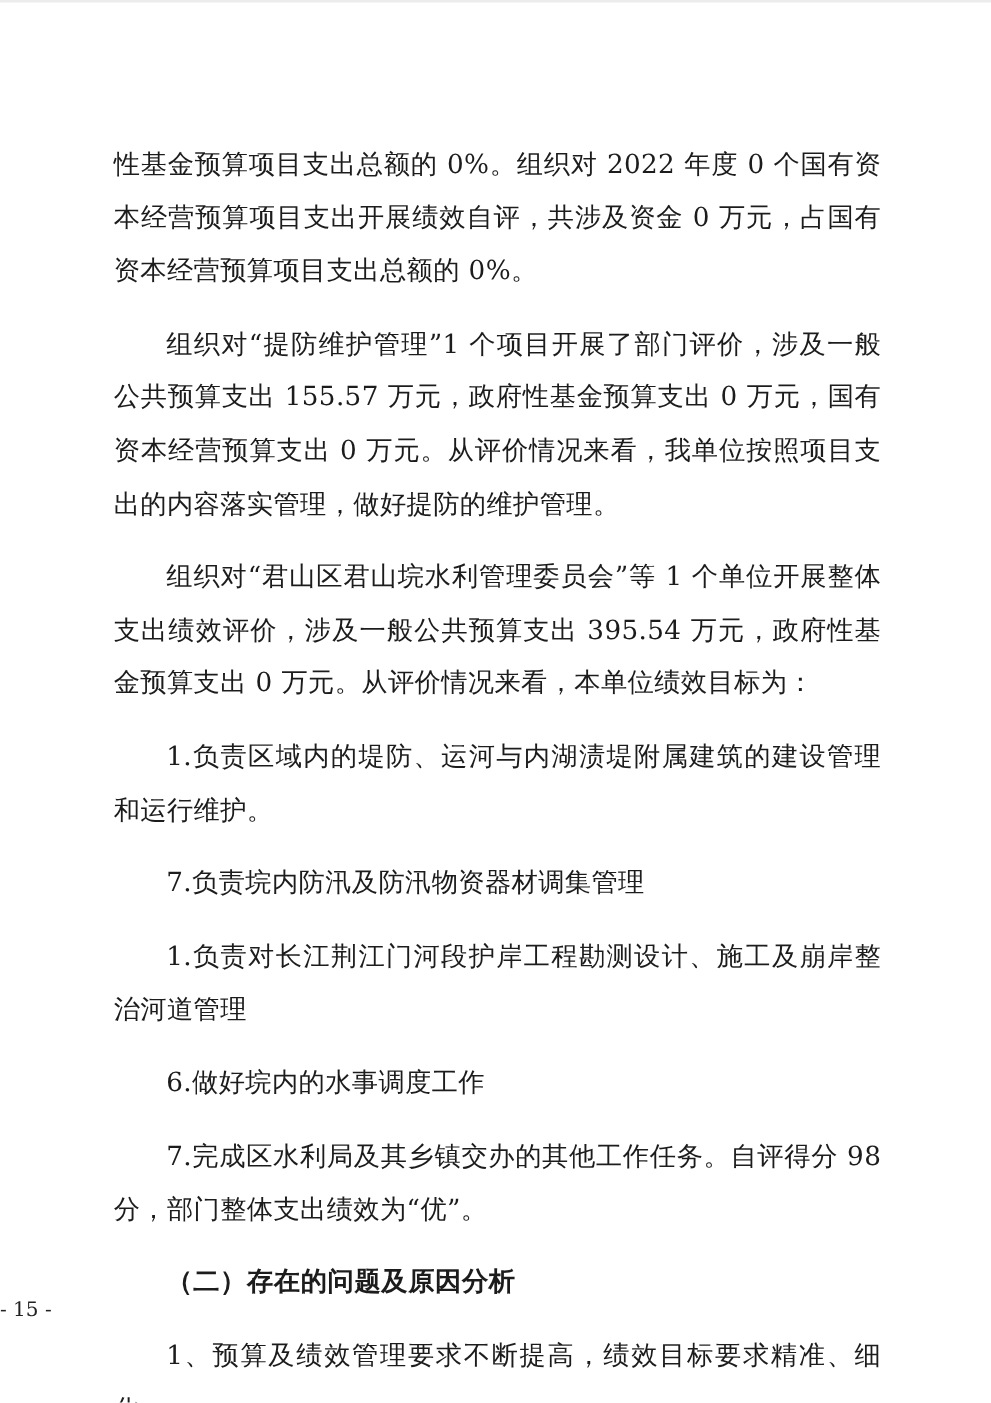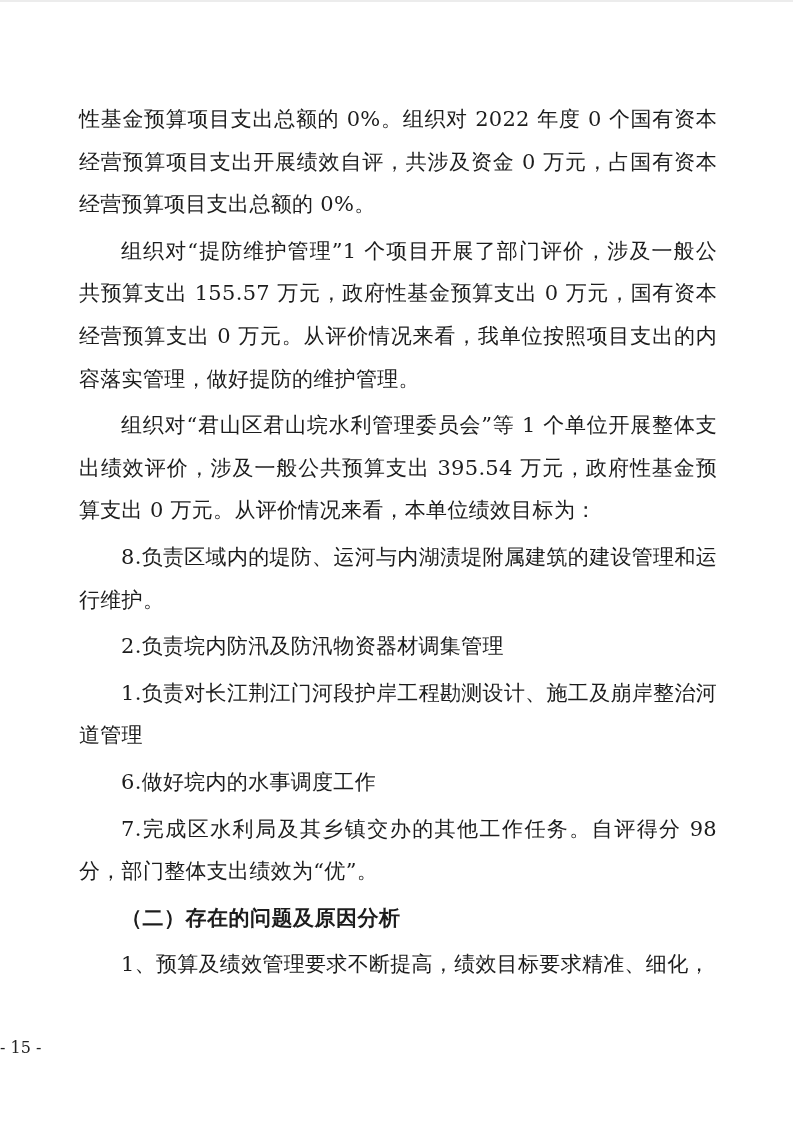--- a/index.html
+++ b/index.html
@@ -26,21 +26,21 @@
     left: 75px;
     top: 94px;
     width: 646px;
     font-size: 21px;
     line-height: 42.6px;
     text-align: justify;
     text-justify: inter-ideograph;
     letter-spacing: 0.3px;
   }
   .content p {
-    margin: 4px;
+    margin: 16px;
     padding: 0;
   }
   .indent { text-indent: 2em; }
   .noindent { text-indent: 0; }
   .heading {
     text-indent: 2em;
     font-weight: bold;
     font-family: Liberation Sans, sans-serif;
     letter-spacing: 0.5px;
   }
@@ -57,22 +57,22 @@
 </style>
 </head>
 <body>
 
 <div class="page-top-edge"></div>
 
 <div class="content">
   <p class="noindent">性基金预算项目支出总额的 0%。组织对 2022 年度 0 个国有资本经营预算项目支出开展绩效自评，共涉及资金 0 万元，占国有资本经营预算项目支出总额的 0%。</p>
   <p class="indent">组织对“提防维护管理”1 个项目开展了部门评价，涉及一般公共预算支出 155.57 万元，政府性基金预算支出 0 万元，国有资本经营预算支出 0 万元。从评价情况来看，我单位按照项目支出的内容落实管理，做好提防的维护管理。</p>
   <p class="indent">组织对“君山区君山垸水利管理委员会”等 1 个单位开展整体支出绩效评价，涉及一般公共预算支出 395.54 万元，政府性基金预算支出 0 万元。从评价情况来看，本单位绩效目标为：</p>
-  <p class="indent">8.负责区域内的堤防、运河与内湖渍堤附属建筑的建设管理和运行维护。</p>
-  <p class="indent">2.负责垸内防汛及防汛物资器材调集管理</p>
+  <p class="indent">1.负责区域内的堤防、运河与内湖渍堤附属建筑的建设管理和运行维护。</p>
+  <p class="indent">7.负责垸内防汛及防汛物资器材调集管理</p>
   <p class="indent">1.负责对长江荆江门河段护岸工程勘测设计、施工及崩岸整治河道管理</p>
   <p class="indent">6.做好垸内的水事调度工作</p>
   <p class="indent">7.完成区水利局及其乡镇交办的其他工作任务。自评得分 98 分，部门整体支出绩效为“优”。</p>
   <p class="heading">（二）存在的问题及原因分析</p>
   <p class="indent">1、预算及绩效管理要求不断提高，绩效目标要求精准、细化，</p>
 </div>
 
 <div class="footer">- 15 -</div>
 
 </body></html>

